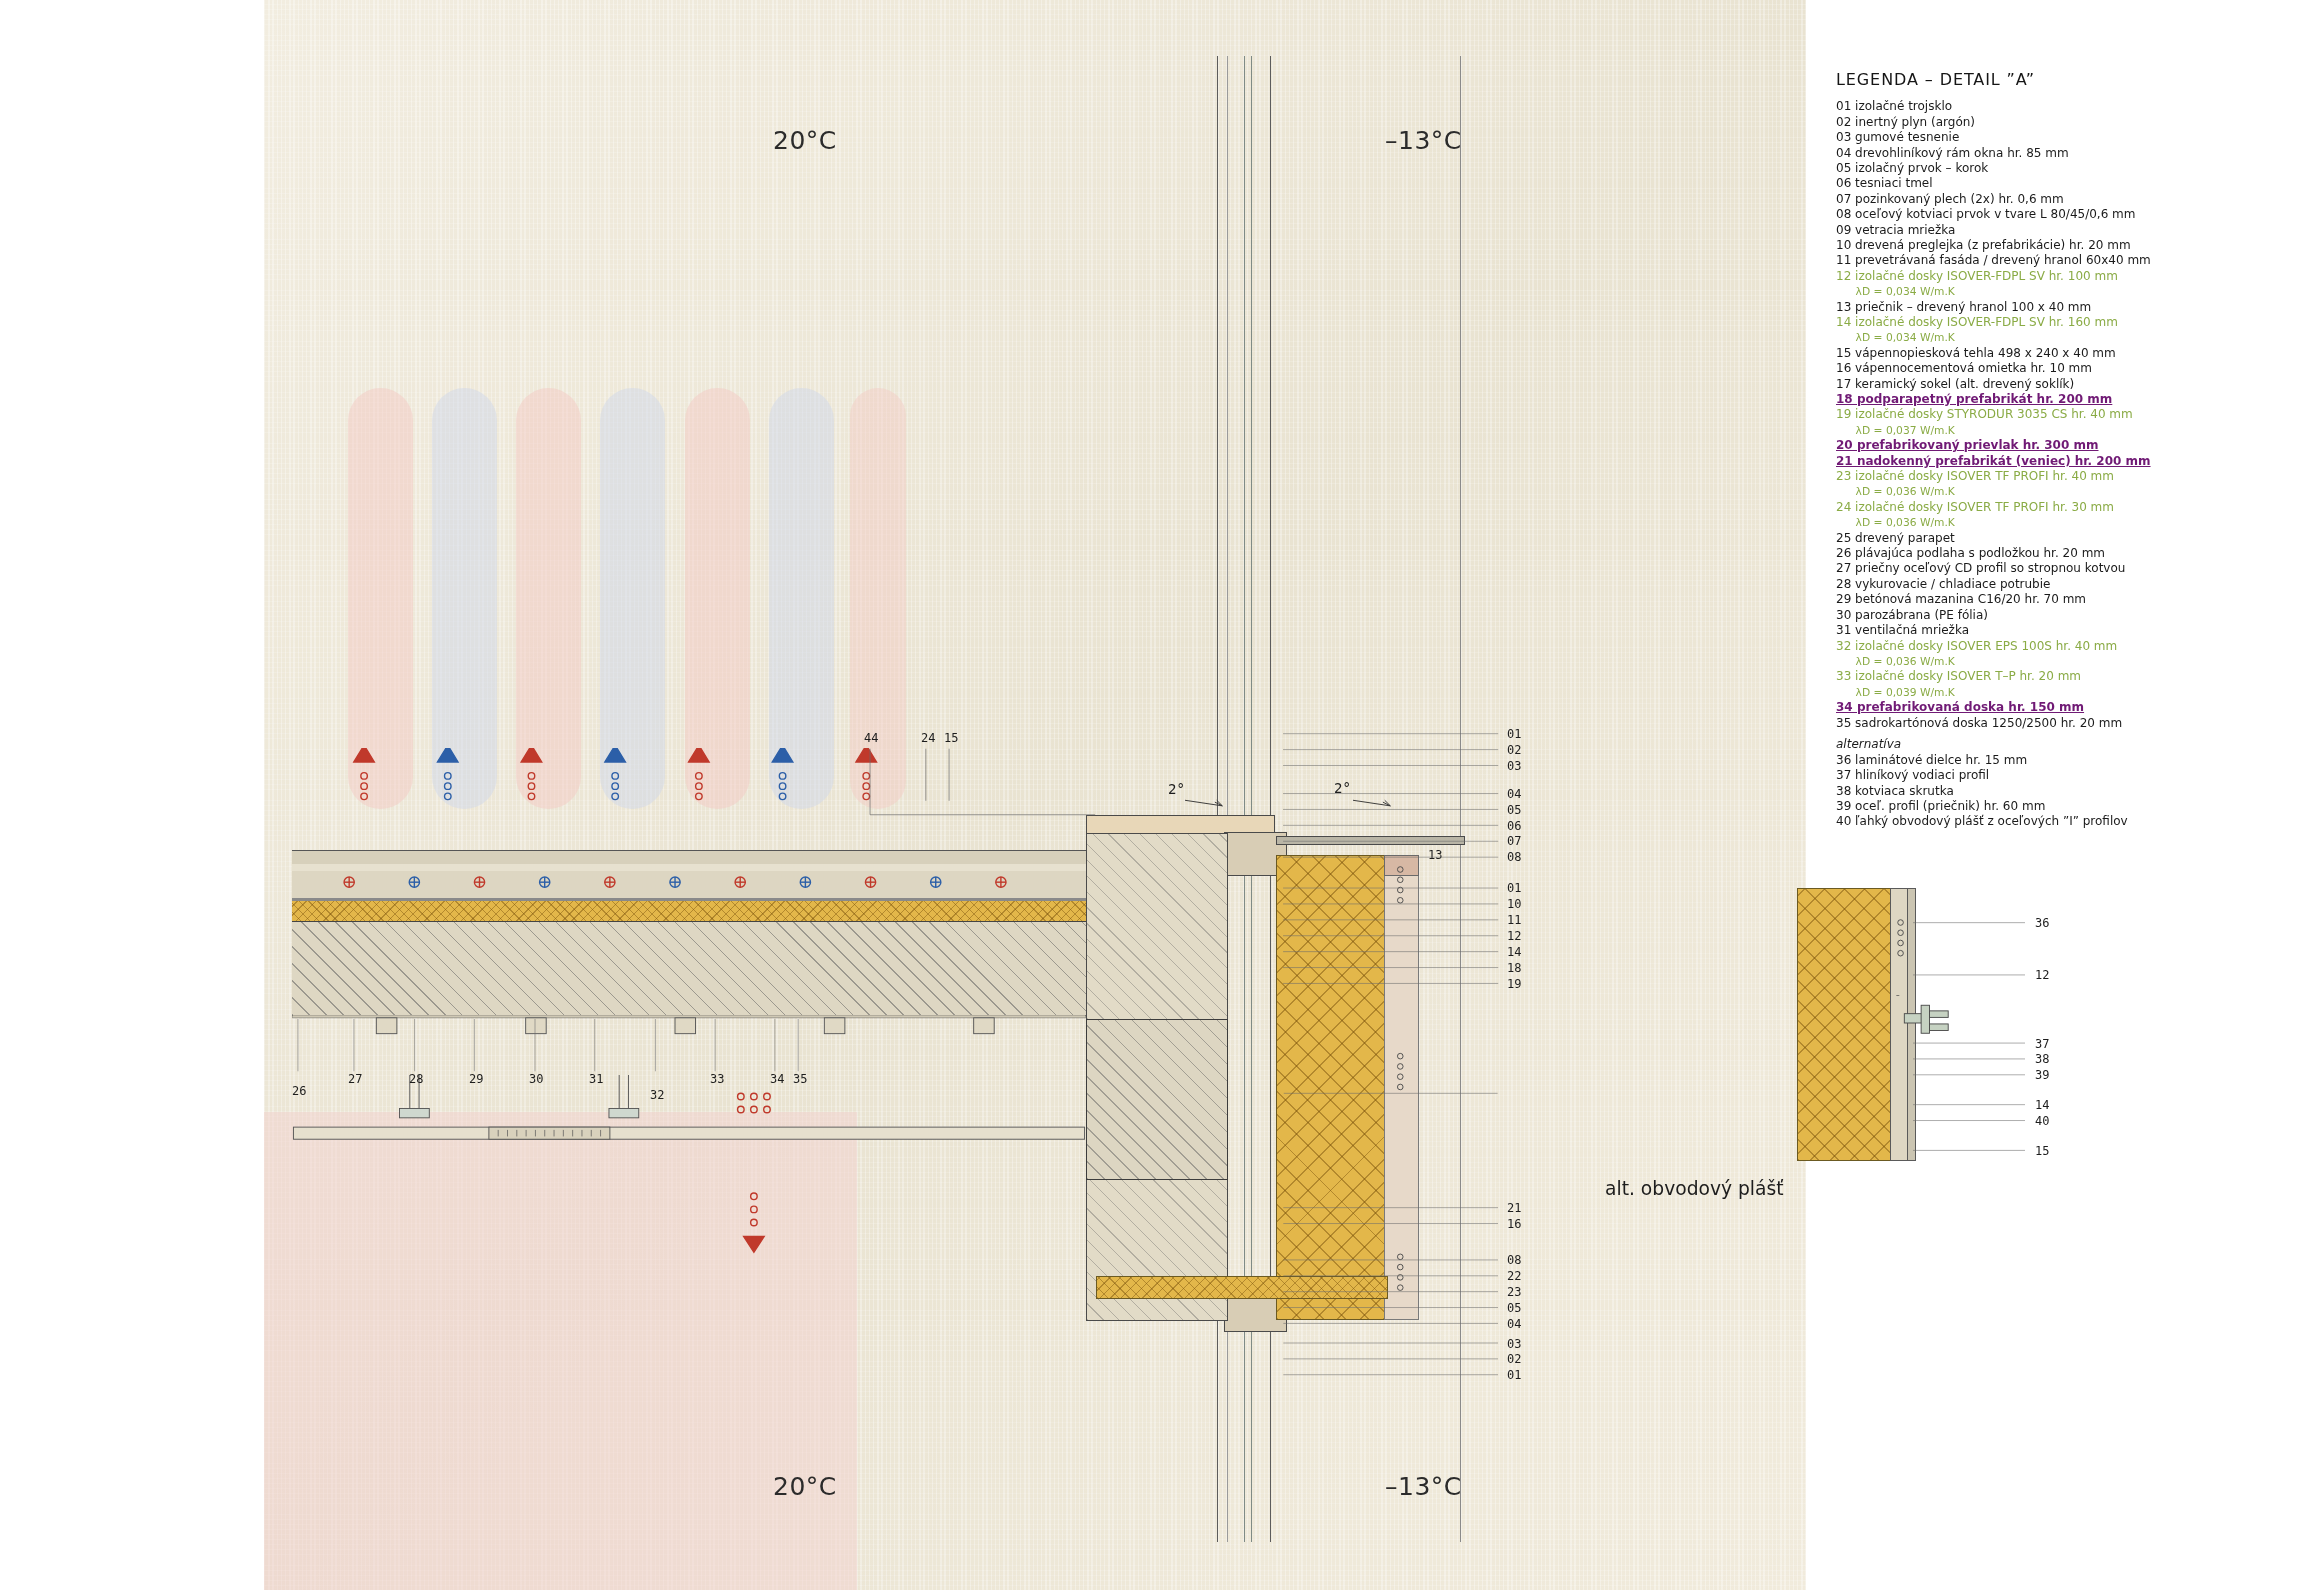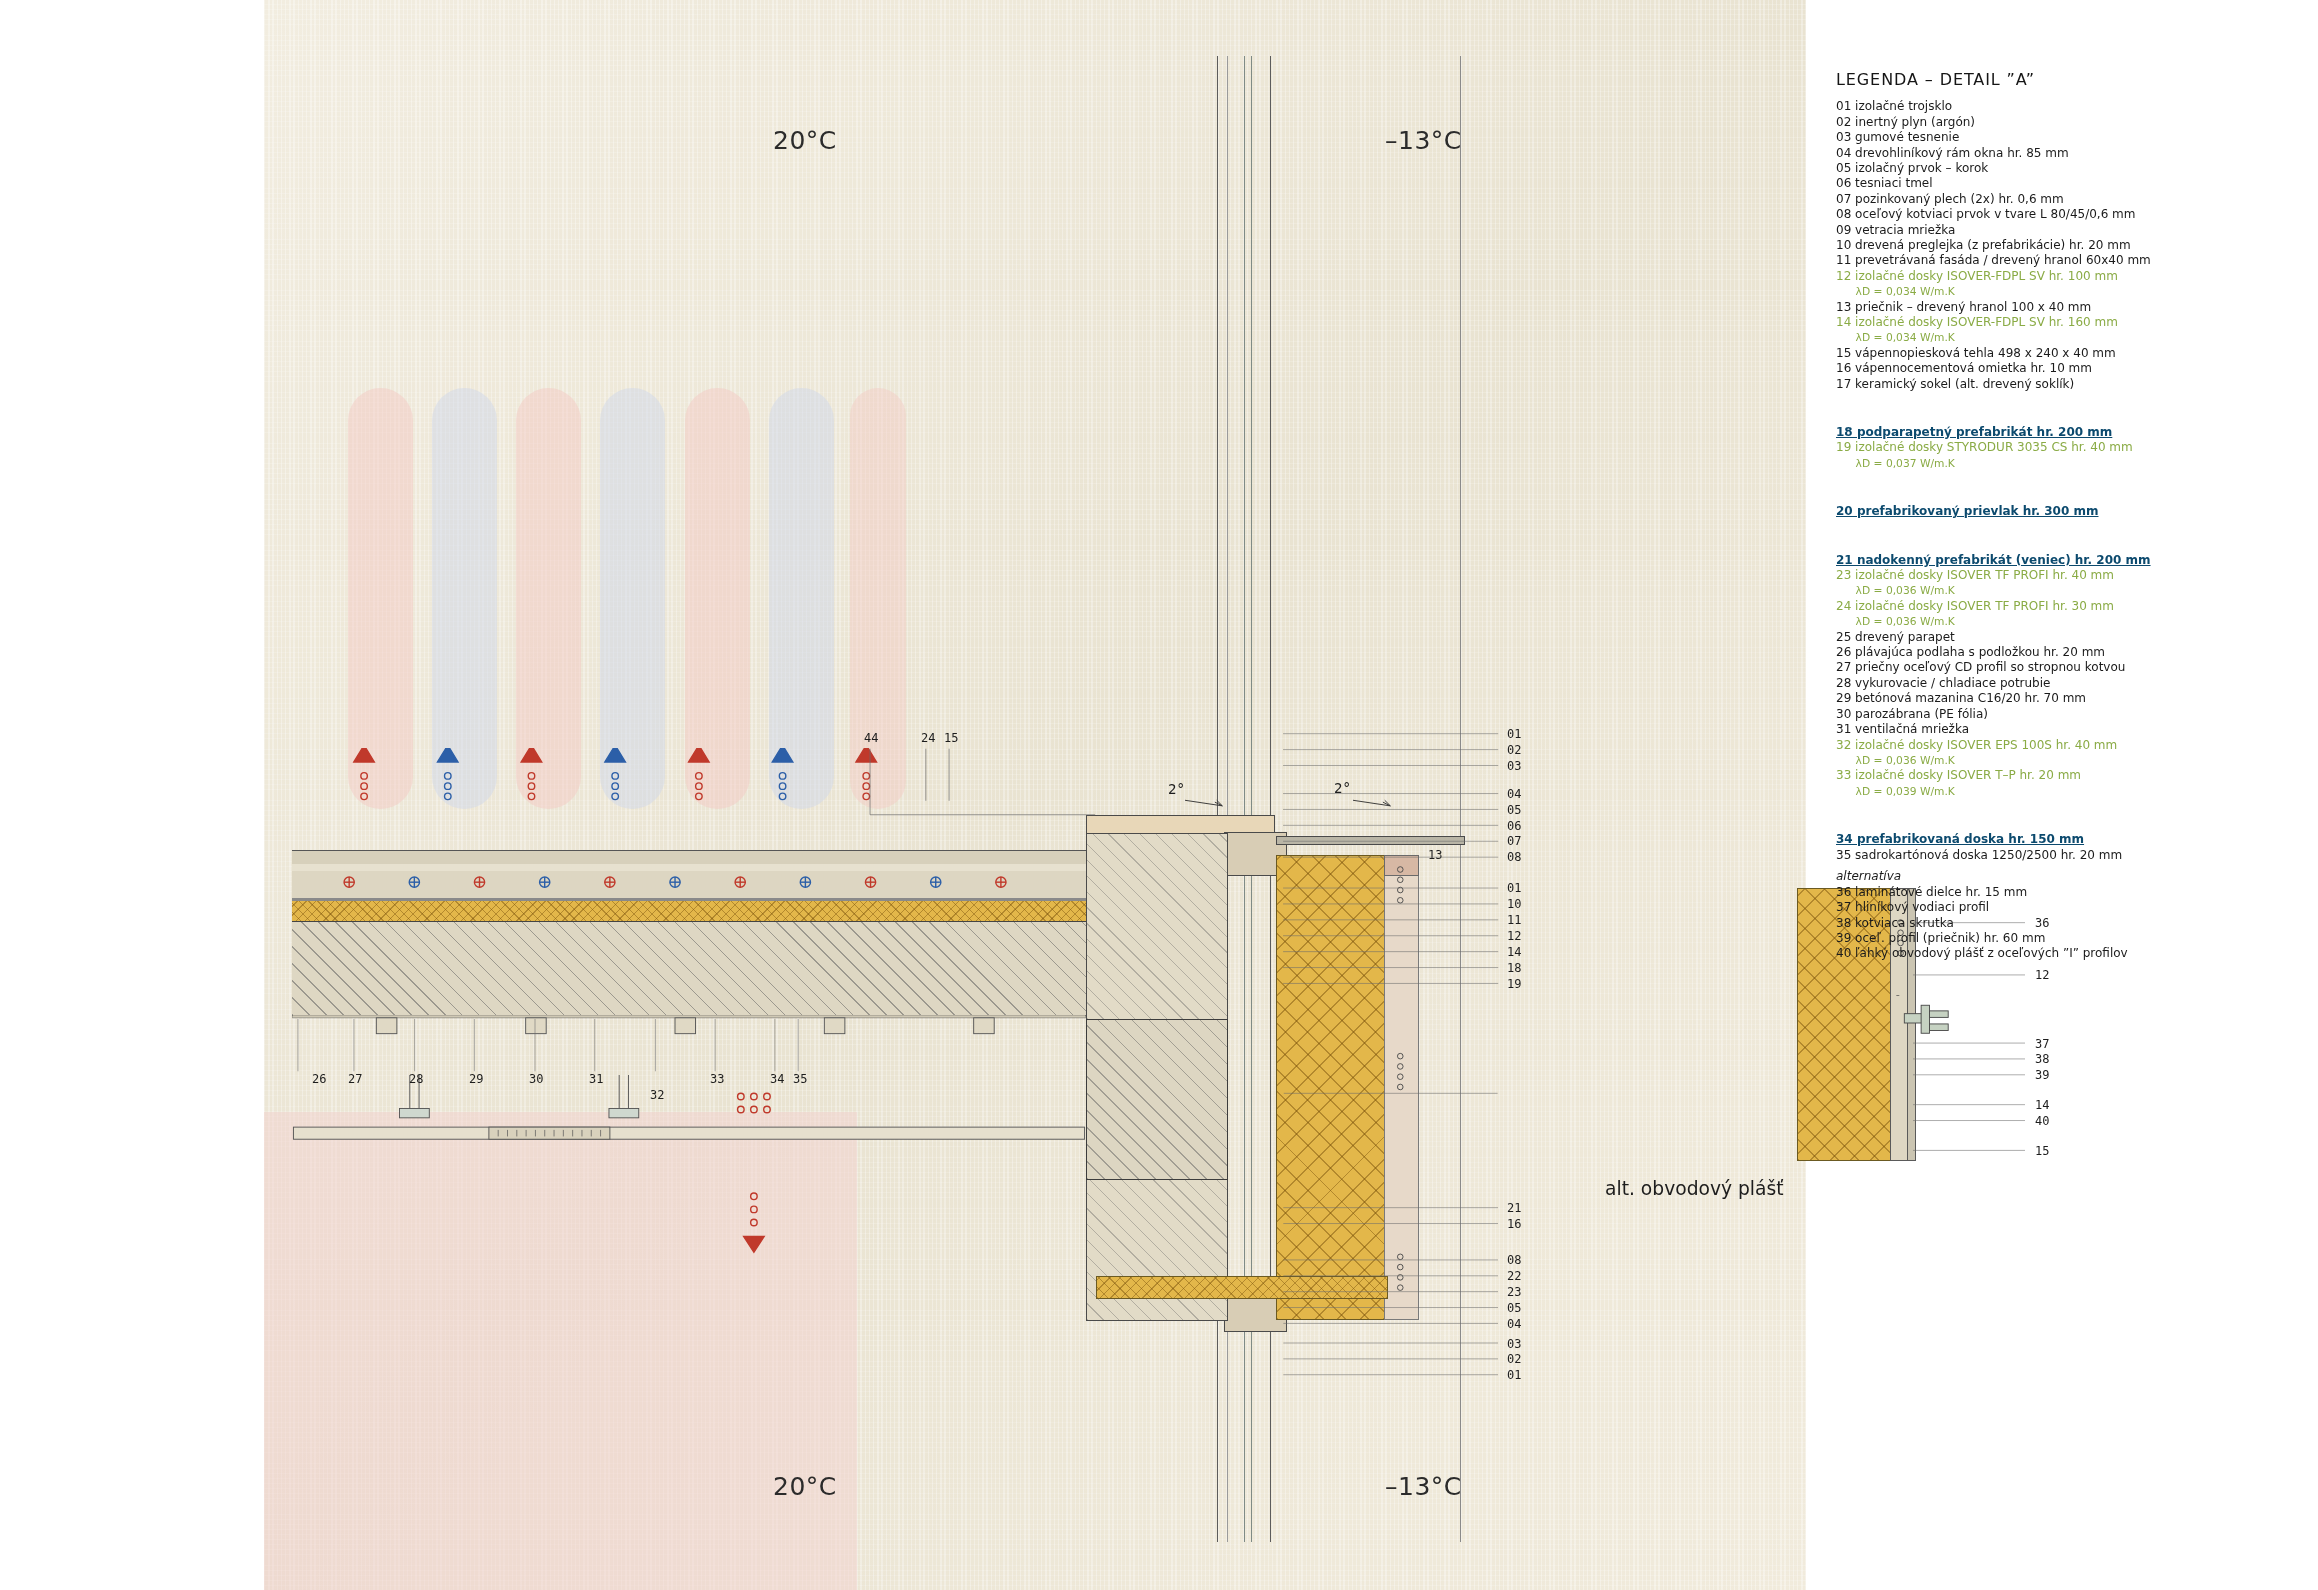--- a/index.html
+++ b/index.html
@@ -29,21 +29,21 @@
   .num{font-size:12px;color:#1d1d1d;font-family:"DejaVu Sans Mono",monospace;}
   .vline{position:absolute;width:0.5px;background:#6b6b6b;}
 
   
   #legend{position:absolute;left:1836px;top:70px;width:458px;}
   #legend .title{font-size:16px;letter-spacing:0.9px;color:#161616;margin-bottom:10.3px;
                  font-family:"DejaVu Sans",sans-serif;}
   .lrow{font-size:12px;line-height:15.4px;color:#1b1b1b;white-space:pre;}
   .lrow.green{color:#8aab45;}
   .lrow.lam{font-size:10.7px;color:#8aab45;padding-left:19.6px;}
-  .lrow.ul{font-weight:bold;color:#0c4a6e;text-decoration:underline;margin-top:33px;}
+  .lrow.ul{font-weight:bold;color:#701a75;text-decoration:underline;}
   .lrow.ital{font-style:italic;color:#1b1b1b;margin-top:6.5px;}
   .legend2{margin-top:12px;}
   .legend2 .t{font-size:12px;color:#1b1b1b;}
   .legend2 .b{font-size:12px;font-weight:bold;color:#111;}
   .legend2 .g{font-size:12px;color:#8aab45;}
 
   .alt-caption{position:absolute;font-size:18.7px;color:#1d1d1d;}
 </style>
 </head>
 <body>
@@ -351,21 +351,21 @@
         <line x1="0" y1="190" x2="460" y2="190"></line>
           <line x1="0" y1="224" x2="460" y2="224"></line>
         <line x1="0" y1="258" x2="460" y2="258"></line>
           <line x1="0" y1="300" x2="460" y2="300"></line>
         <line x1="0" y1="334" x2="460" y2="334"></line>
           <line x1="0" y1="368" x2="460" y2="368"></line>
       </g>
     </svg>
 
     <div class="lyr" style="left:28px;top:1072px;width:794px;height:18.7px;">
-      <div class="txt num" style="left:0;top:0;margin-left:20px;">26</div>
+      <div class="txt num" style="left:0;top:12px;">26</div>
       <div class="txt num" style="left:56px;top:0;">27</div>
       <div class="txt num" style="left:117px;top:0;">28</div>
       <div class="txt num" style="left:177px;top:0;">29</div>
       <div class="txt num" style="left:237px;top:0;">30</div>
       <div class="txt num" style="left:297px;top:0;">31</div>
       <div class="txt num" style="left:358px;top:16px;">32</div>
       <div class="txt num" style="left:418px;top:0;">33</div>
       <div class="txt num" style="left:478px;top:0;">34</div>
       <div class="txt num" style="left:501px;top:0;">35</div>
     </div>

